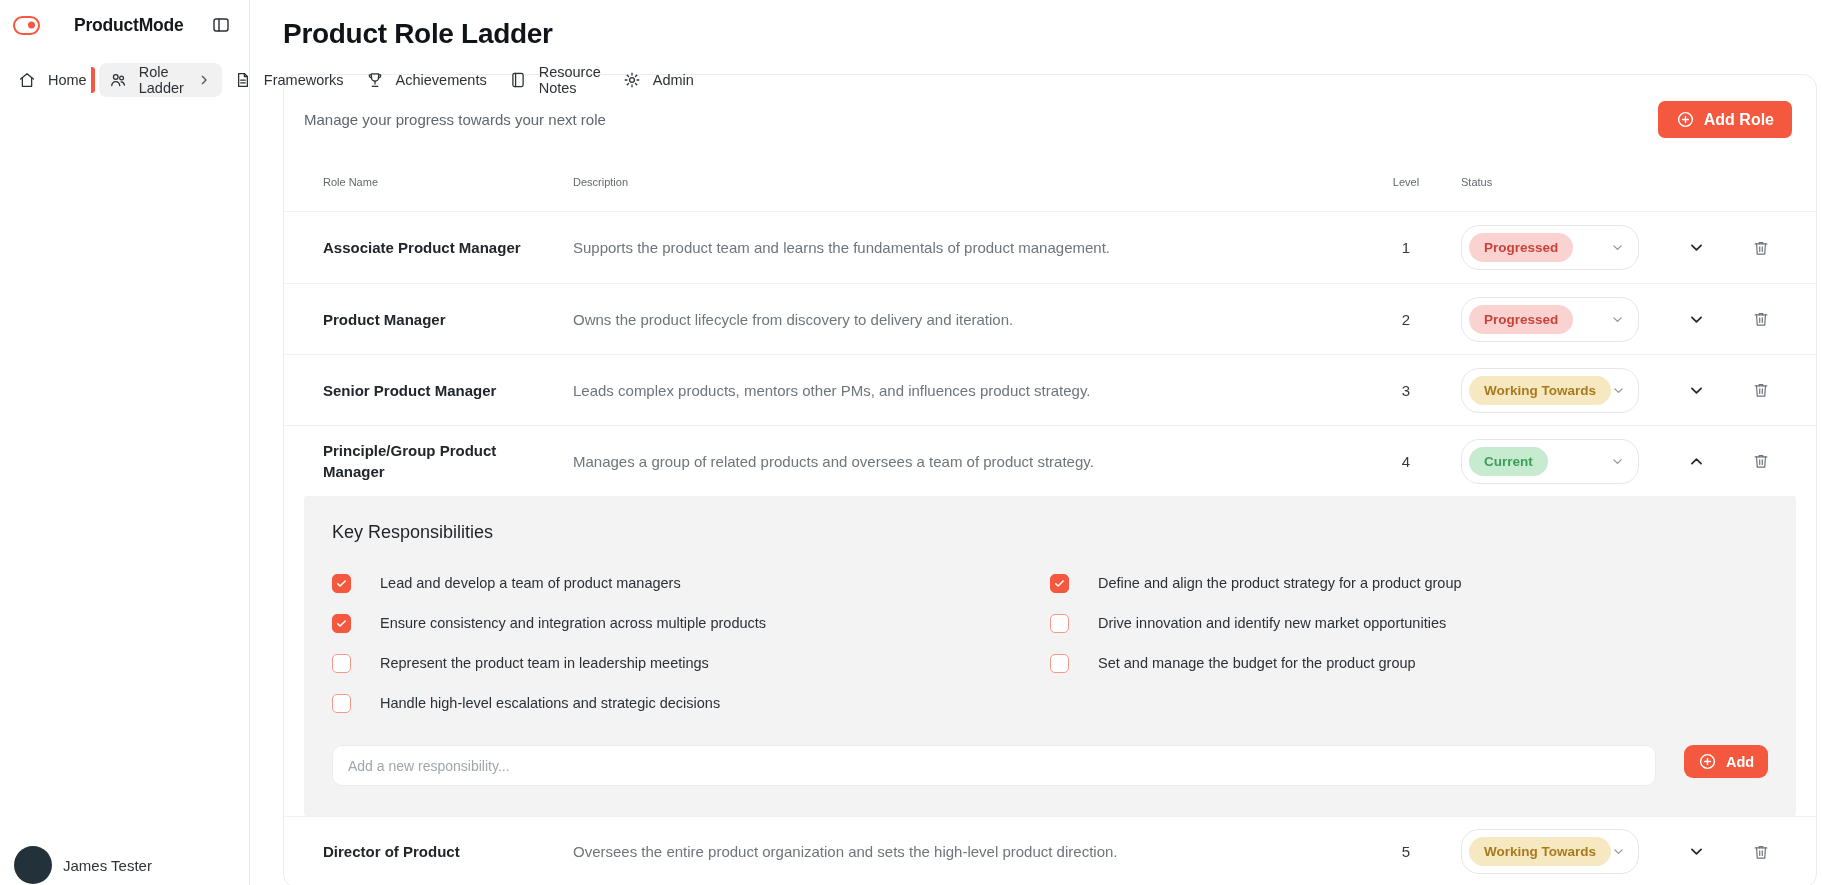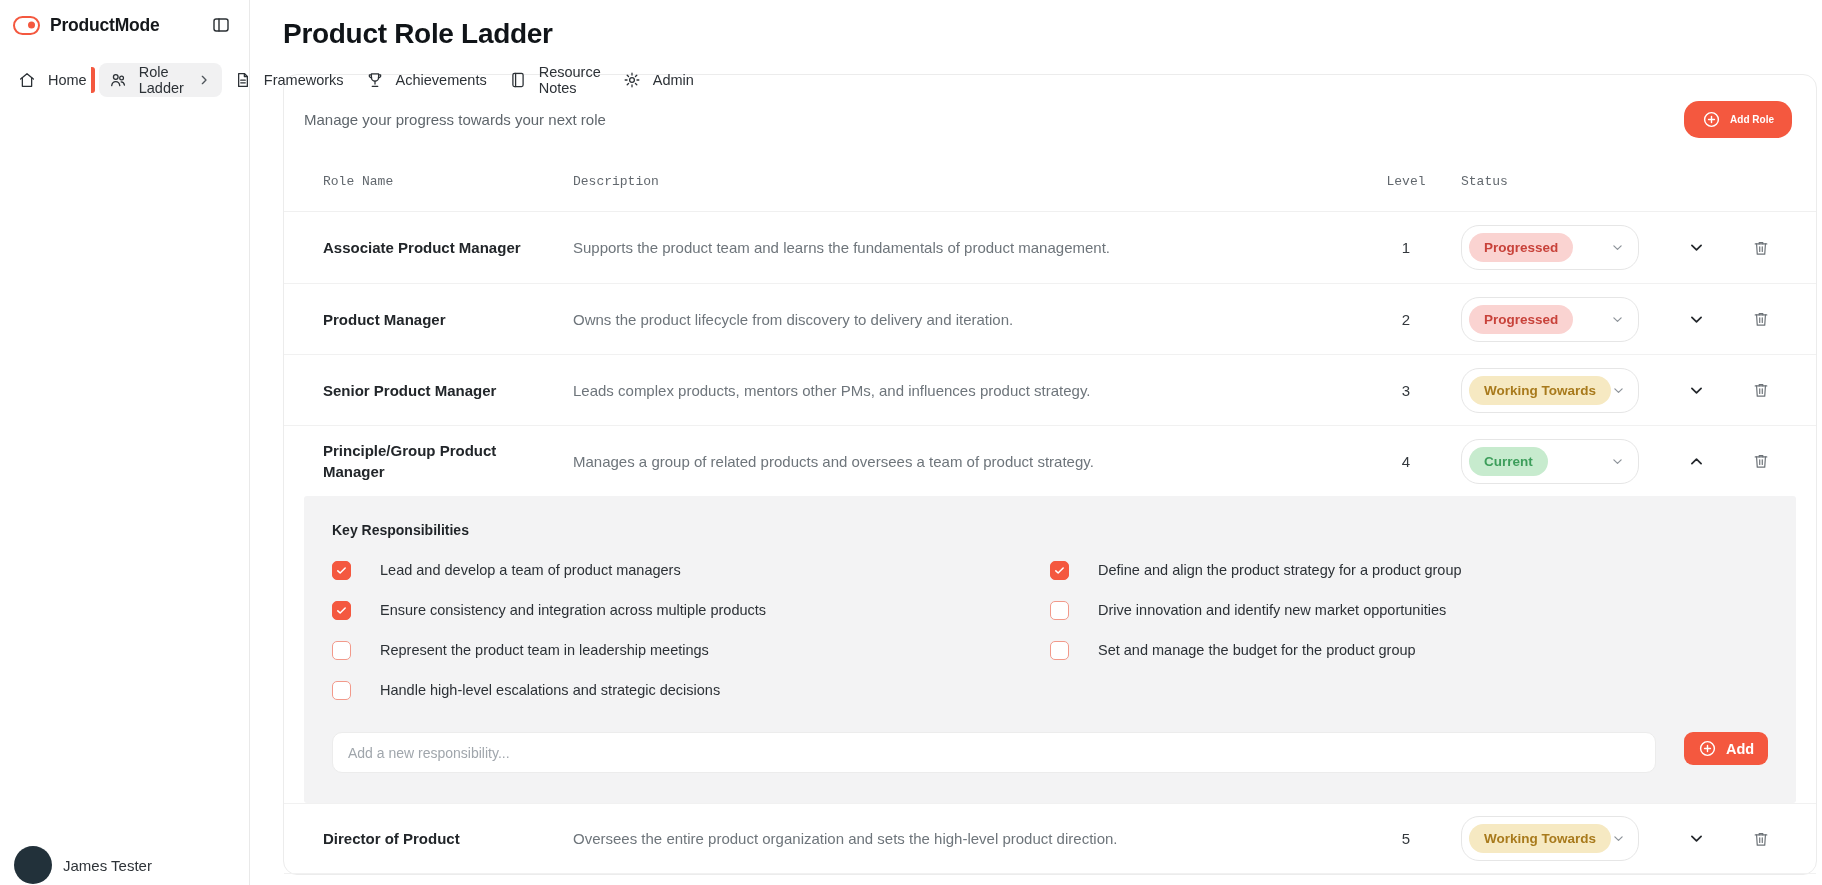--- a/index.html
+++ b/index.html
@@ -16,21 +16,21 @@
   
   .sidebar{
     position:fixed; left:0; top:0; width:250px; height:885px;
     background:#fff; border-right:1px solid #e9e9e9;
     display:flex; flex-direction:column;
   }
   .brand-row{ display:flex; align-items:center; gap:10px; padding:13px 16px 8px 13px; }
   .logo-mark{ width:27px; height:19px; border:2.4px solid var(--accent); border-radius:999px; position:relative; flex:none; }
   .logo-mark::after{ content:''; position:absolute; right:3px; top:50%; transform:translateY(-50%);
     width:7px; height:7px; border-radius:50%; background:var(--accent); }
-  .brand-name{ font-size:17.5px; font-weight:700; color:#15181b; letter-spacing:-0.2px; flex:1; }
+  .brand-name{ font-size:17.5px; font-weight:700; color:#15181b; letter-spacing:-0.2px; flex:1;margin-left:24px; }
   .panel-toggle{ background:none; border:none; width:24px; height:24px; color:#2b3034; cursor:pointer; display:flex; align-items:center; justify-content:center; }
   .panel-toggle svg{ width:20px; height:20px; }
   .nav{ padding:18px 8px 0; display:flex; gap:2px; }
   .nav-item{ position:relative; display:flex; align-items:center; gap:12px; height:34px;
     padding:0 10px; border-radius:8px; font-size:14.5px; color:#2c3136; cursor:pointer; }
   .nav-item.active{ background:#f1f1f2; }
   .nav-item.active::before{ content:''; position:absolute; left:-8px; top:50%; transform:translateY(-50%);
     width:4px; height:26px; background:var(--accent); border-radius:0 3px 3px 0; }
   .nav-icon{ width:18px; height:18px; display:flex; color:#2b3035; flex:none; }
   .nav-icon svg{ width:18px; height:18px; }
@@ -43,26 +43,26 @@
 
   
   .main{ margin-left:250px; padding:18px 5px 0 33px; }
   .page-title{ font-size:28px; font-weight:700; color:#101418; letter-spacing:-0.3px; margin-bottom:24px; }
   .card{ border:1px solid var(--border); border-radius:14px; background:#fff; min-height:800px; }
   .card-top{ display:flex; align-items:center; justify-content:space-between; padding:26px 24px 14px 20px; }
   .card-subtitle{ font-size:15px; color:#5f666c; }
   .btn-accent{ background:var(--accent); color:#fff; border:none; cursor:pointer;
     display:flex; align-items:center; justify-content:center; gap:9px;
     font-family:"Liberation Sans", sans-serif; font-weight:700; }
-  .add-role-btn{ height:37px; padding:0 18px; border-radius:15px; font-size:10px; }
+  .add-role-btn{ height:37px; padding:0 18px; border-radius:7px; font-size:16px; }
   .btn-accent .plus-ic{ width:19px; height:19px; display:flex; }
   .btn-accent .plus-ic svg{ width:19px; height:19px; }
 
   .tgrid{ display:grid; grid-template-columns:250px 1fr 110px 205px 60px 70px; padding:0 20px 0 39px; align-items:center; }
-  .thead{ height:60px; border-bottom:1px solid #f0f0f0; color:#62686e; font-size:13px;font-family:Liberation Mono, monospace; }
+  .thead{ height:60px; border-bottom:1px solid #f0f0f0; color:#62686e; font-size:11px; }
   .th-level{ text-align:center; }
   .trow{ min-height:71px; border-top:1px solid var(--row-border); }
   #table-rows > .trow:first-child{ border-top:none; }
   #table-rows > .trow:last-child{ border-bottom:1px solid var(--row-border); }
   .c-name{ font-size:15px; font-weight:700; color:#22262a; line-height:1.4; padding:14px 34px 14px 0; }
   .c-desc{ font-size:15px; color:#6e757b; padding-right:40px; }
   .c-level{ text-align:center; font-size:15px; color:#33383d; }
   .status-select{ width:178px; height:45px; background:#fff; border:1px solid #e6e6e6; border-radius:18px;
     display:flex; align-items:center; justify-content:space-between; padding:0 13px 0 7px; cursor:pointer; }
   .select-chevron{ width:15px; height:15px; color:#8d939a; display:flex; }
@@ -73,21 +73,21 @@
   .pill-current{ background:#c7ebce; color:#3d9e5b; }
   .icon-btn{ background:none; border:none; cursor:pointer; justify-self:center; display:flex; align-items:center; justify-content:center; width:34px; height:34px; }
   .expand-icon{ width:19px; height:19px; color:#24282c; display:flex; }
   .expand-icon svg{ width:19px; height:19px; }
   .expand-icon.up{ transform:rotate(180deg); }
   .trash-icon{ width:18px; height:18px; color:#6d7378; display:flex; }
   .trash-icon svg{ width:18px; height:18px; }
 
   
   .resp-panel{ margin:0 20px; background:#f3f3f4; border-radius:3px; padding:26px 28px 30px; }
-  .resp-heading{ font-size:14px; font-weight:700; color:#1f2327; margin-bottom:12px; }
+  .resp-heading{ font-size:18px; font-weight:400; color:#1f2327; margin-bottom:20px; }
   .resp-grid{ display:grid; grid-template-rows:repeat(4,40px); grid-auto-flow:column; grid-auto-columns:1fr; }
   .resp-item{ display:flex; align-items:center; gap:29px; font-size:14.5px; color:#2c3136; }
   .checkbox{ width:19px; height:19px; border-radius:5px; border:1.6px solid #f2998a; background:#fff;
     flex:none; display:flex; align-items:center; justify-content:center; cursor:pointer; }
   .checkbox svg{ width:13px; height:13px; display:none; }
   .checkbox.checked{ background:var(--accent); border-color:var(--accent); }
   .checkbox.checked svg{ display:block; }
   .add-resp-row{ display:flex; gap:28px; margin-top:22px; }
   .resp-input{ flex:1; height:41px; border:1px solid #ececec; border-radius:10px; padding:0 15px;
     font-size:14px; color:#33383d; background:#fff; outline:none; font-family:"Liberation Sans", sans-serif; }

